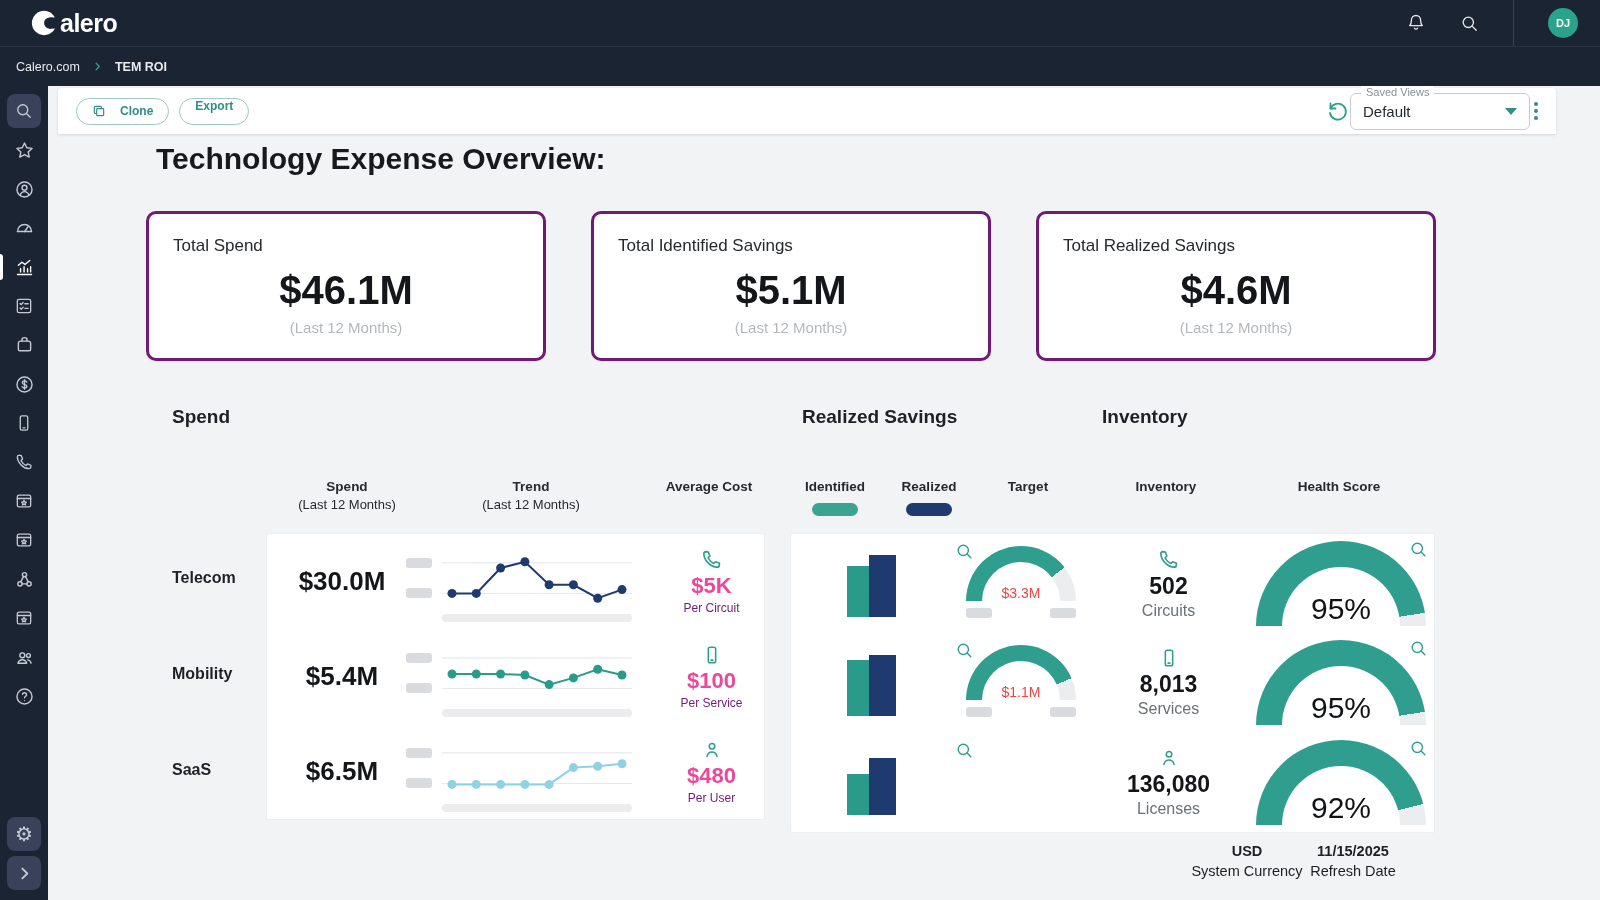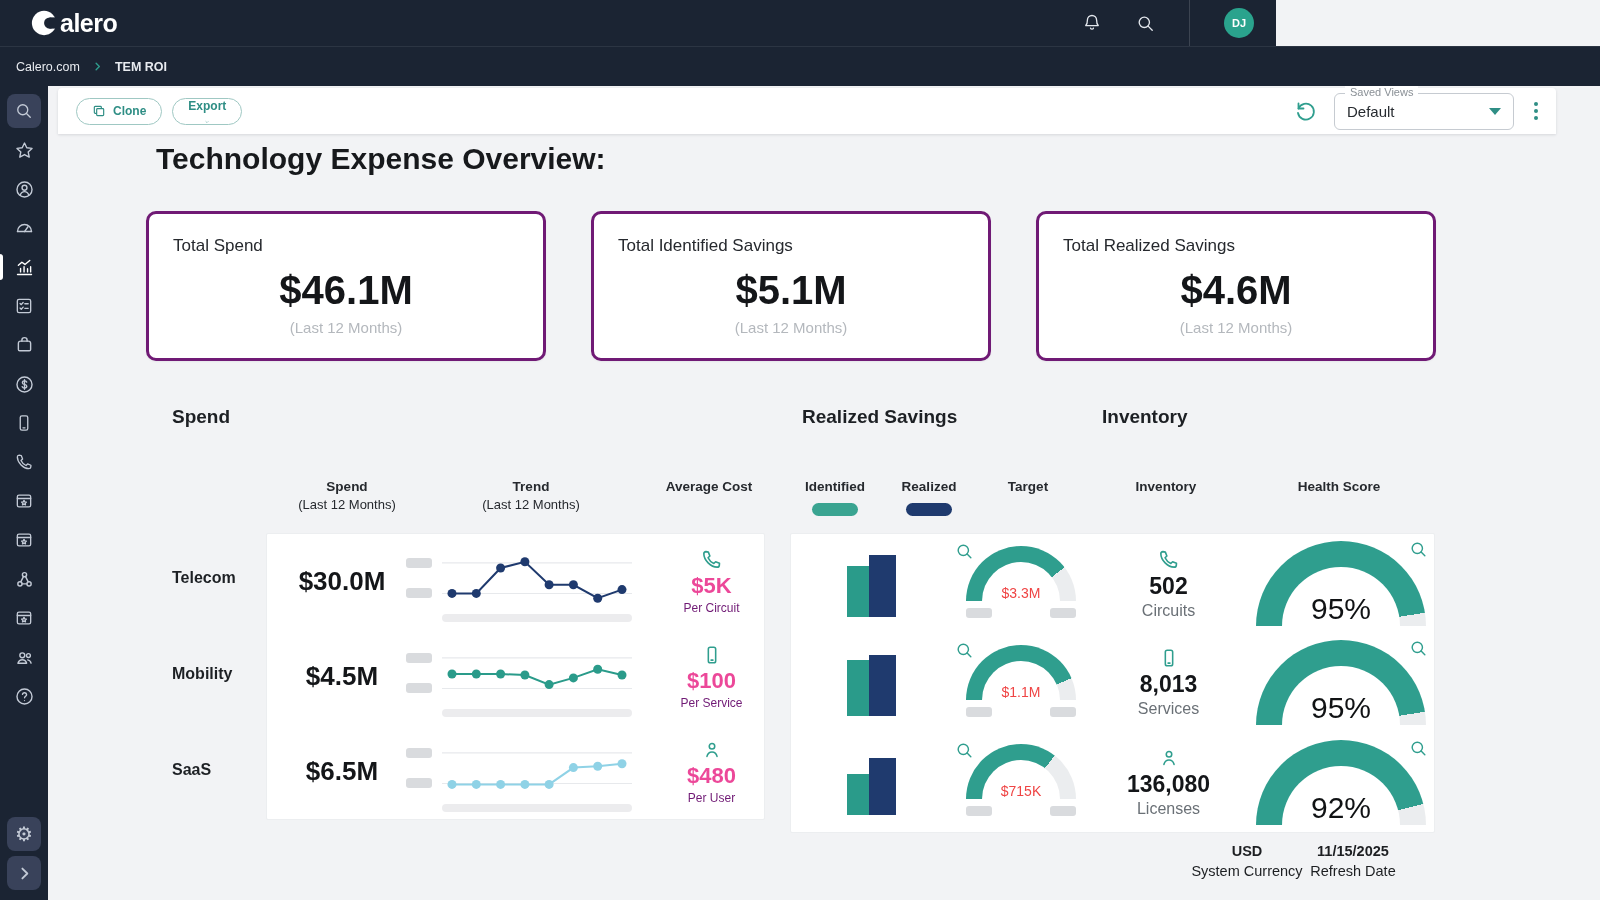--- a/index.html
+++ b/index.html
@@ -1,20 +1,20 @@
 <!DOCTYPE html>
 <html><head>
 <meta charset="utf-8">
 <style>
   * { margin:0; padding:0; box-sizing:border-box; }
   html,body { width:1600px; height:900px; overflow:hidden;
     font-family:"Liberation Sans", sans-serif; background:#f2f3f5; }
 
   
-  .app-header { position:absolute; left:0; top:0; width:1276px; height:46px;
+  .app-header { position:absolute; left:0; top:0; width:1600px; height:46px;
     background:#1b2433; display:flex; align-items:center; padding:0 22px 0 30px; z-index:30; }
   .logo { display:flex; align-items:center; gap:1px; }
   .logo-text { color:#fff; font-size:25px; font-weight:700; letter-spacing:-.5px; margin-left:-1px; }
   .hdr-right { margin-left:auto; display:flex; align-items:center; gap:34px; }
   .hdr-icon-btn { background:none; border:none; cursor:pointer; display:flex; }
   .hdr-divider { width:1px; height:46px; background:rgba(255,255,255,.15); }
   .avatar { width:30px; height:30px; border-radius:50%; background:#2aa38d; color:#fff;
     font-size:11px; font-weight:700; display:flex; align-items:center; justify-content:center; cursor:pointer; }
 
   
@@ -38,25 +38,25 @@
   .side-spacer { margin-top:auto; }
   .glyph { font-size:20px; line-height:1; }
 
   
   .canvas { position:absolute; left:48px; top:86px; width:1552px; height:814px; background:#f2f3f5; }
 
   
   .toolbar { position:absolute; left:10px; top:2px; width:1498px; height:46px; background:#fff;
     border-radius:4px 4px 0 0; box-shadow:0 1px 3px rgba(16,24,40,.12);
     display:flex; align-items:center; padding:0 14px 0 18px; }
-  .pill-btn { display:flex; align-items:center; gap:7px; height:27px; padding:0 15px;
+  .pill-btn { display:flex; align-items:center; gap:14px; height:27px; padding:0 15px;
     border:1px solid #9fc8c3; border-radius:15px; background:#fff; color:#2f8e85;
     font-size:12px; font-weight:700; cursor:pointer; }
   .pill-btn + .pill-btn { margin-left:10px;flex-direction:column; }
-  .tb-right { margin-left:auto; display:flex; align-items:center; gap:16px; }
+  .tb-right { margin-left:auto; display:flex; align-items:center; gap:0; }
   .reset-btn { background:none; border:none; cursor:pointer; display:flex; }
   .sv-box { position:relative; width:180px; height:37px; border:1px solid #c6cbd1; border-radius:6px;
     background:#fff; display:flex; align-items:center; padding:0 12px; cursor:pointer; }
   .sv-label { position:absolute; top:-8px; left:10px; background:#fff; padding:0 5px;
     font-size:11px; color:#8a9096; }
   .sv-value { font-size:15px; color:#272b30; }
   .sv-arrow { margin-left:auto; width:0; height:0; border-left:6px solid transparent;
     border-right:6px solid transparent; border-top:7px solid #2f8e85; }
   .kebab { background:none; border:none; cursor:pointer; display:flex; flex-direction:column; gap:3px; padding:4px; }
   .kebab i { width:4px; height:4px; border-radius:50%; background:#2f8e85; }
@@ -393,21 +393,21 @@
       </div>
     </div>
     <div class="cell avg-cell">
       <svg width="23" height="23" viewBox="0 0 24 24" fill="none" stroke="#2f9e8e" stroke-width="1.7" stroke-linecap="round" stroke-linejoin="round">
         <path d="M6.2 3.8c-1.1.1-2.2 1.2-2.2 2.3 0 6.6 7.3 13.9 13.9 13.9 1.1 0 2.2-1.1 2.3-2.2l.1-1.9-4-1.6-1.9 1.9c-2.4-1.1-4.9-3.6-6-6l1.9-1.9-1.6-4z"></path>
       </svg>
       <div class="avg-val">$5K</div>
       <div class="avg-unit">Per Circuit</div>
     </div>
 
-    <div class="cell spend-val">$4.5M</div>
+    <div class="cell spend-val">$5.4M</div>
     <div class="cell">
       <div class="spark-wrap">
         <span class="redact ry1"></span>
         <span class="redact ry2"></span>
         <div class="spark"><svg width="190" height="64">
               <line x1="0" y1="14.8" x2="190" y2="14.8" stroke="#e7e9ec" stroke-width="1.2"></line>
               <line x1="0" y1="45.5" x2="190" y2="45.5" stroke="#e7e9ec" stroke-width="1.2"></line>
               <polyline points="10.0,31.0 34.3,31.0 58.6,31.0 82.9,32.0 107.1,41.6 131.4,34.9 155.7,26.2 180.0,32.0" fill="none" stroke="#2a9b8a" stroke-width="2"></polyline>
               <circle cx="10.0" cy="31.0" r="4.5" fill="#2a9b8a"></circle>
               <circle cx="34.3" cy="31.0" r="4.5" fill="#2a9b8a"></circle>
@@ -554,28 +554,20 @@
         <div class="bar realized" style="height: 57px;"></div>
       </div>
     </div>
     <div class="cell">
       <span class="mag tl">
         <svg width="19" height="19" viewBox="0 0 24 24" fill="none" stroke="#2f9e8e" stroke-width="1.8" stroke-linecap="round">
             <circle cx="10.5" cy="10.5" r="6.5"></circle>
             <line x1="15.3" y1="15.3" x2="20" y2="20"></line>
           </svg>
       </span>
-      <div class="gauge-block">
-        <div class="gauge sm" style="--gf: 35.5%;">
-          <div class="arc"></div>
-          <div class="glabel">$715K</div>
-        </div>
-        <span class="redact g-redact-l"></span>
-        <span class="redact g-redact-r"></span>
-      </div>
     </div>
     <div class="cell inv-cell">
       <svg width="22" height="22" viewBox="0 0 24 24" fill="none" stroke="#2f9e8e" stroke-width="1.7" stroke-linecap="round" stroke-linejoin="round">
         <circle cx="12" cy="8" r="3"></circle>
           <path d="M6.5 19c.8-3.2 2.8-4.8 5.5-4.8s4.7 1.6 5.5 4.8"></path>
       </svg>
       <div class="inv-val">136,080</div>
       <div class="inv-unit">Licenses</div>
     </div>
     <div class="cell">

